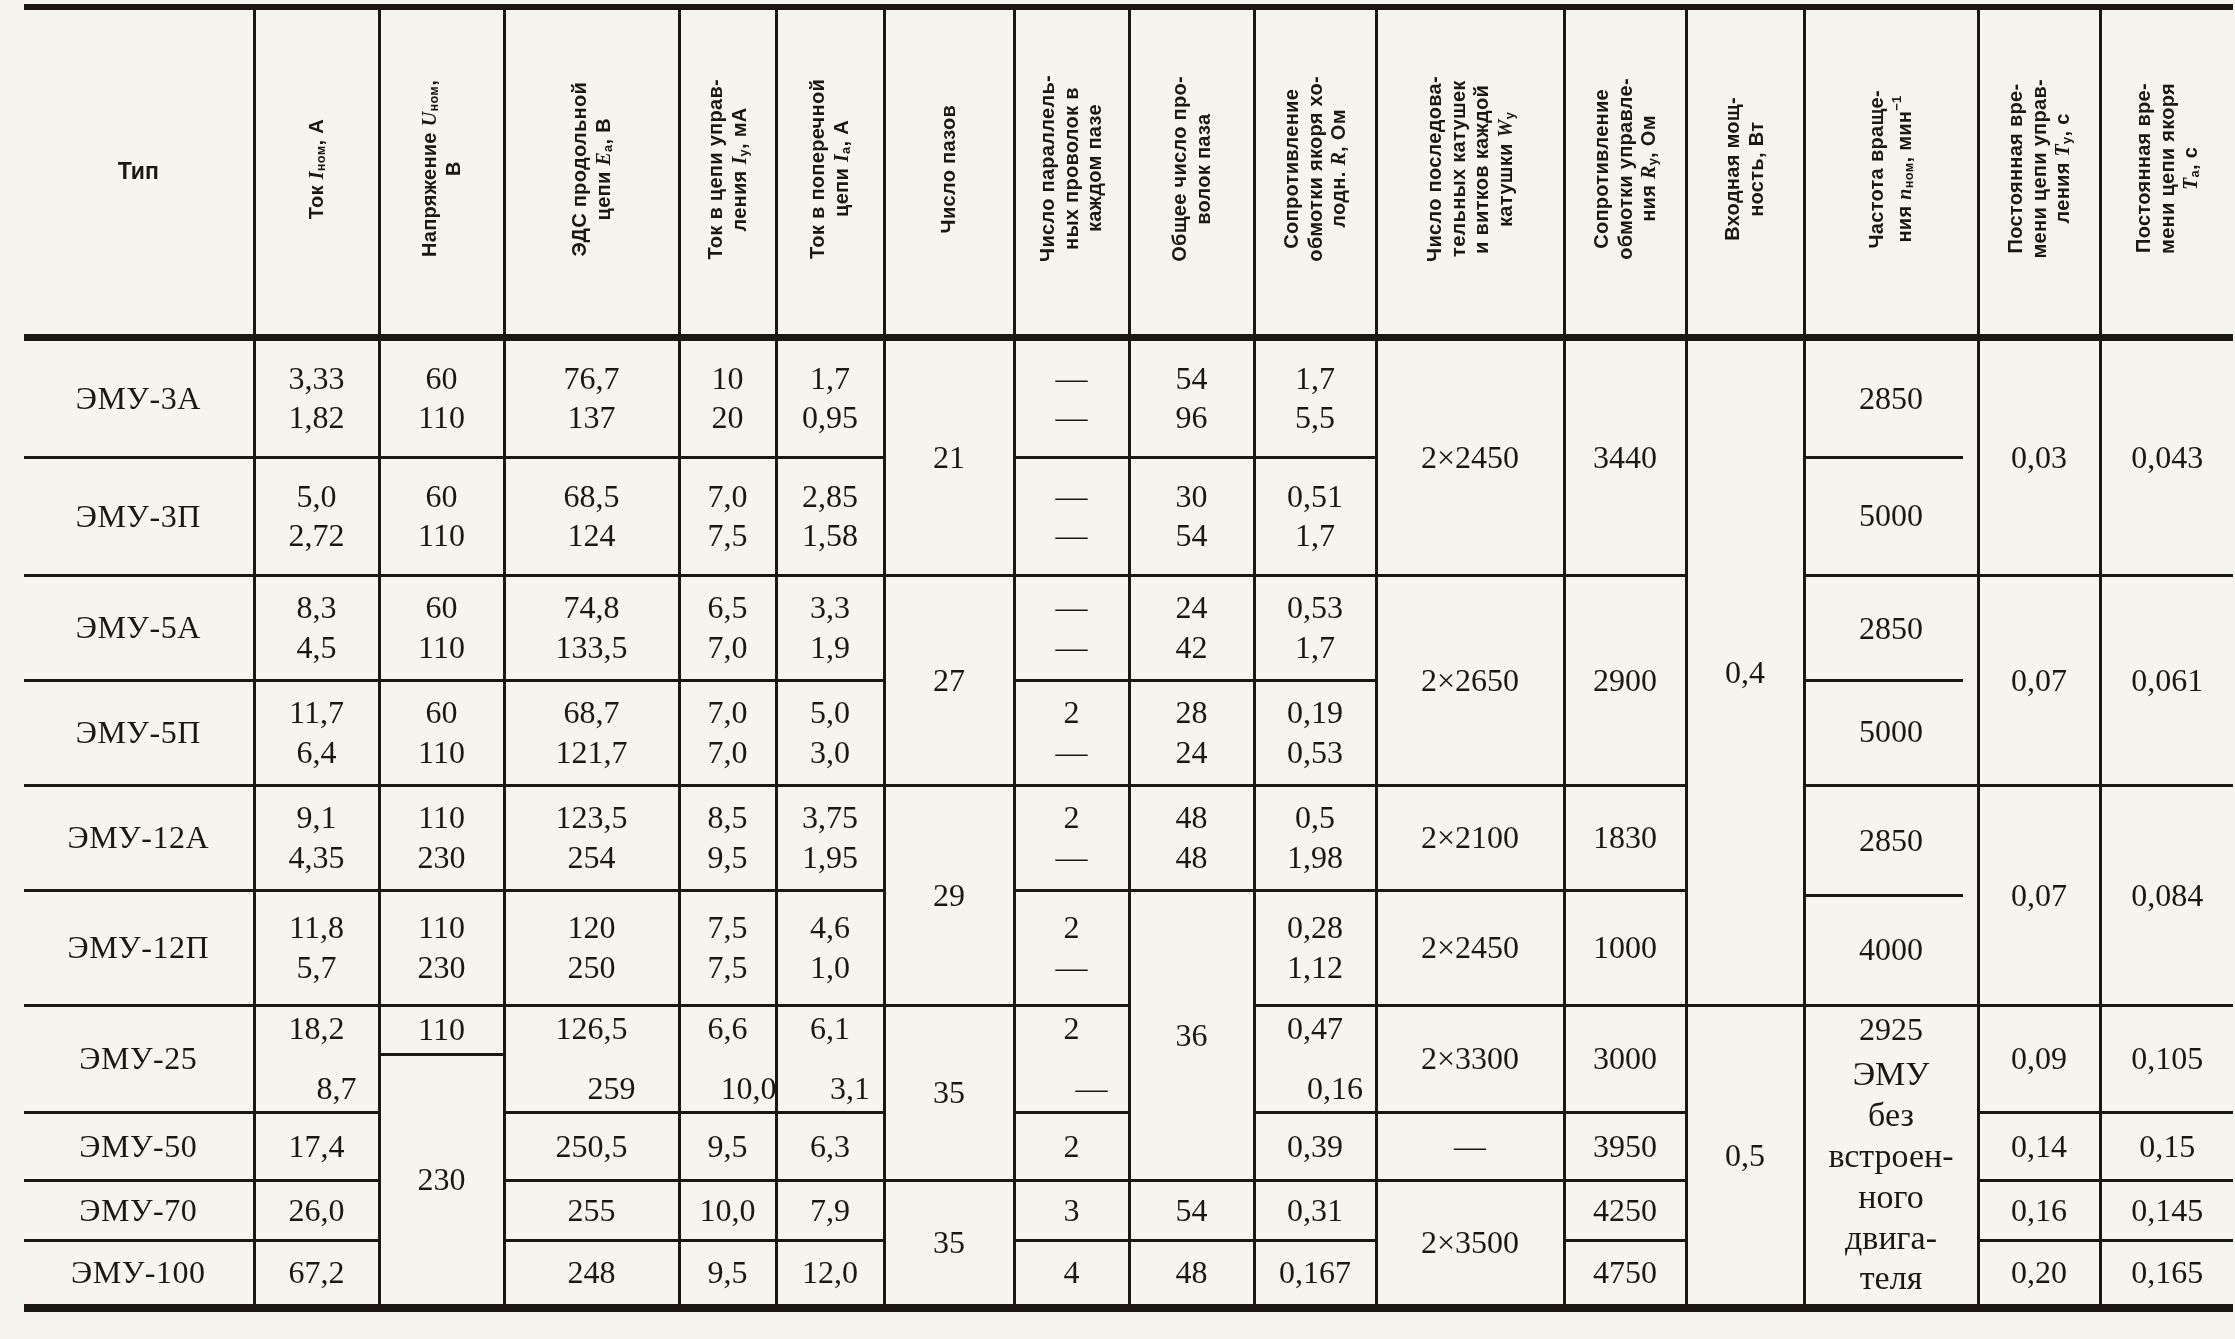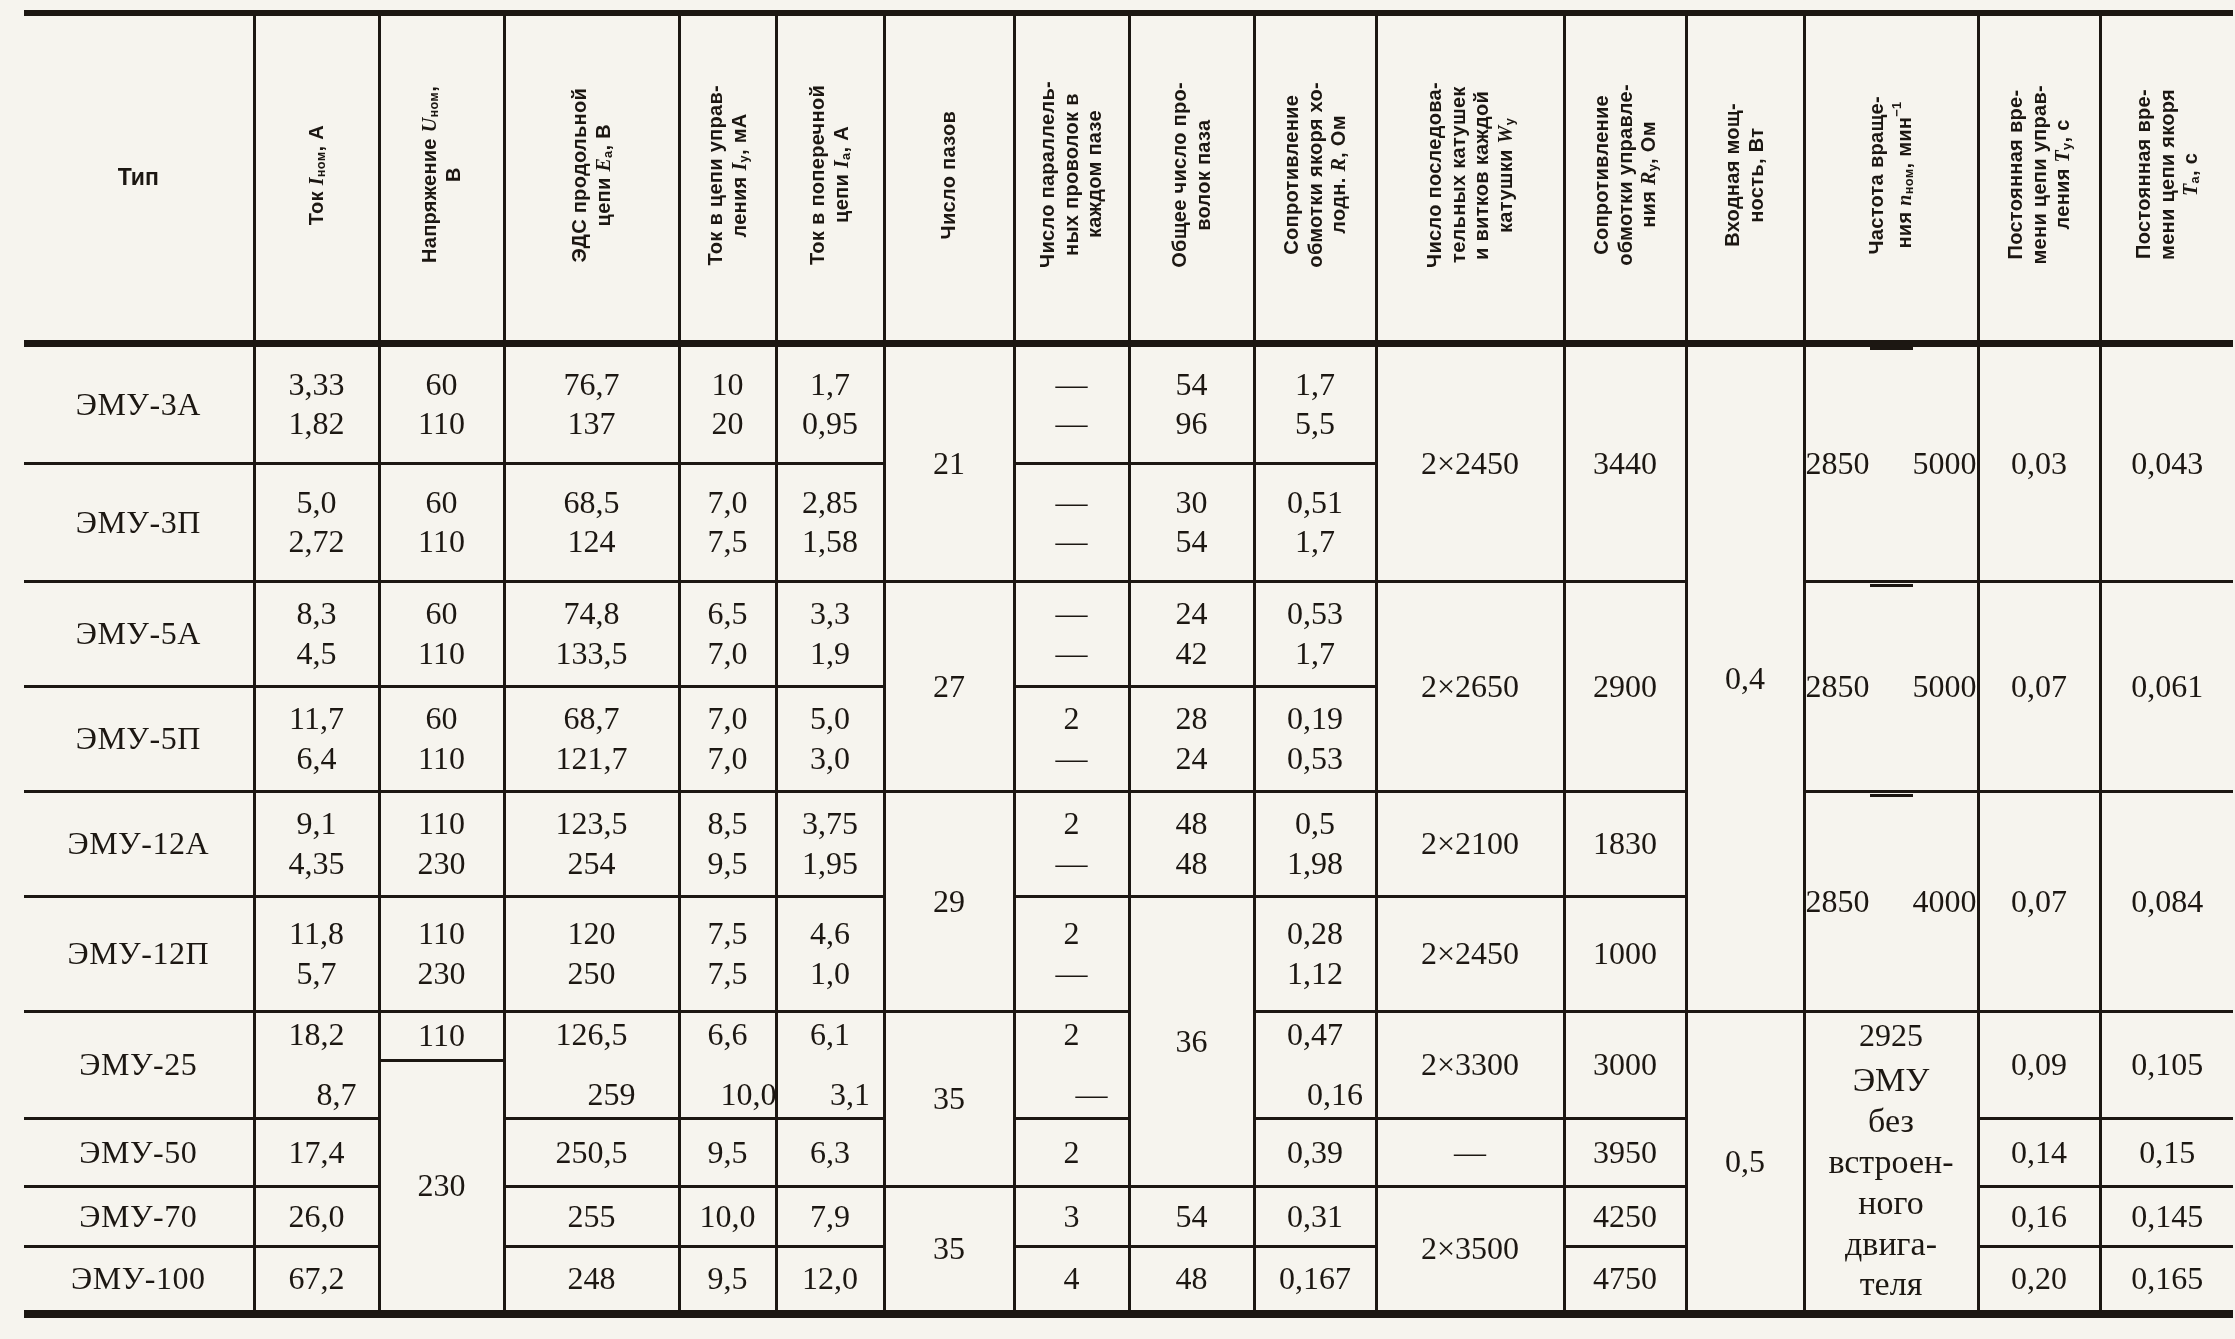--- a/index.html
+++ b/index.html
@@ -3,21 +3,21 @@
 <meta charset="utf-8">
 <style>
   :root{
     --ink:#1c1712;
     --paper:#f6f4ee;
   }
   html,body{margin:0;padding:0;background:var(--paper);}
   .page{
     width:2235px;height:1339px;box-sizing:border-box;
     background:var(--paper);color:var(--ink);
-    padding:10px 0 0 24px;overflow:hidden;
+    padding:4px 0 0 24px;overflow:hidden;
     font-family:"Liberation Serif",serif;
   }
   table.spec{
     border-collapse:collapse;table-layout:fixed;width:2209px;
     border-top:6px solid var(--ink);
     border-bottom:8px solid var(--ink);
   }
   .spec th,.spec td{
     border:3px solid var(--ink);
     padding:0;text-align:center;vertical-align:middle;overflow:hidden;
@@ -36,21 +36,21 @@
   }
   .hh{font-size:23px;}
   .sym{font-style:italic;font-family:"Liberation Serif",serif;}
   .sb{font-size:64%;vertical-align:sub;}
   .sp-up{font-size:64%;vertical-align:super;}
   .spec td{font-size:32px;}
   .lbl{font-size:31px;letter-spacing:.5px;}
   .l{line-height:1.22;}
   .gap .l + .l{margin-top:20px;margin-left:40px;}
   
-  .sp2{display:flex;}
+  .sp2{display:flex;flex-direction:column;}
   .sp232{height:232px;} .sp204{height:204px;} .sp214{height:214px;}
   .spa{flex:1;display:flex;align-items:center;justify-content:center;}
   .spd{border-top:3px solid var(--ink);width:92%;align-self:flex-start;}
   
   .ustack{display:flex;flex-direction:column;height:297px;}
   .u-top{height:46px;display:flex;align-items:center;justify-content:center;}
   .u-div{border-top:3px solid var(--ink);width:100%;}
   .u-rest{flex:1;display:flex;align-items:center;justify-content:center;}
   
   .fnote{font-size:34px;line-height:1.2;white-space:pre-line;margin-top:6px;}

